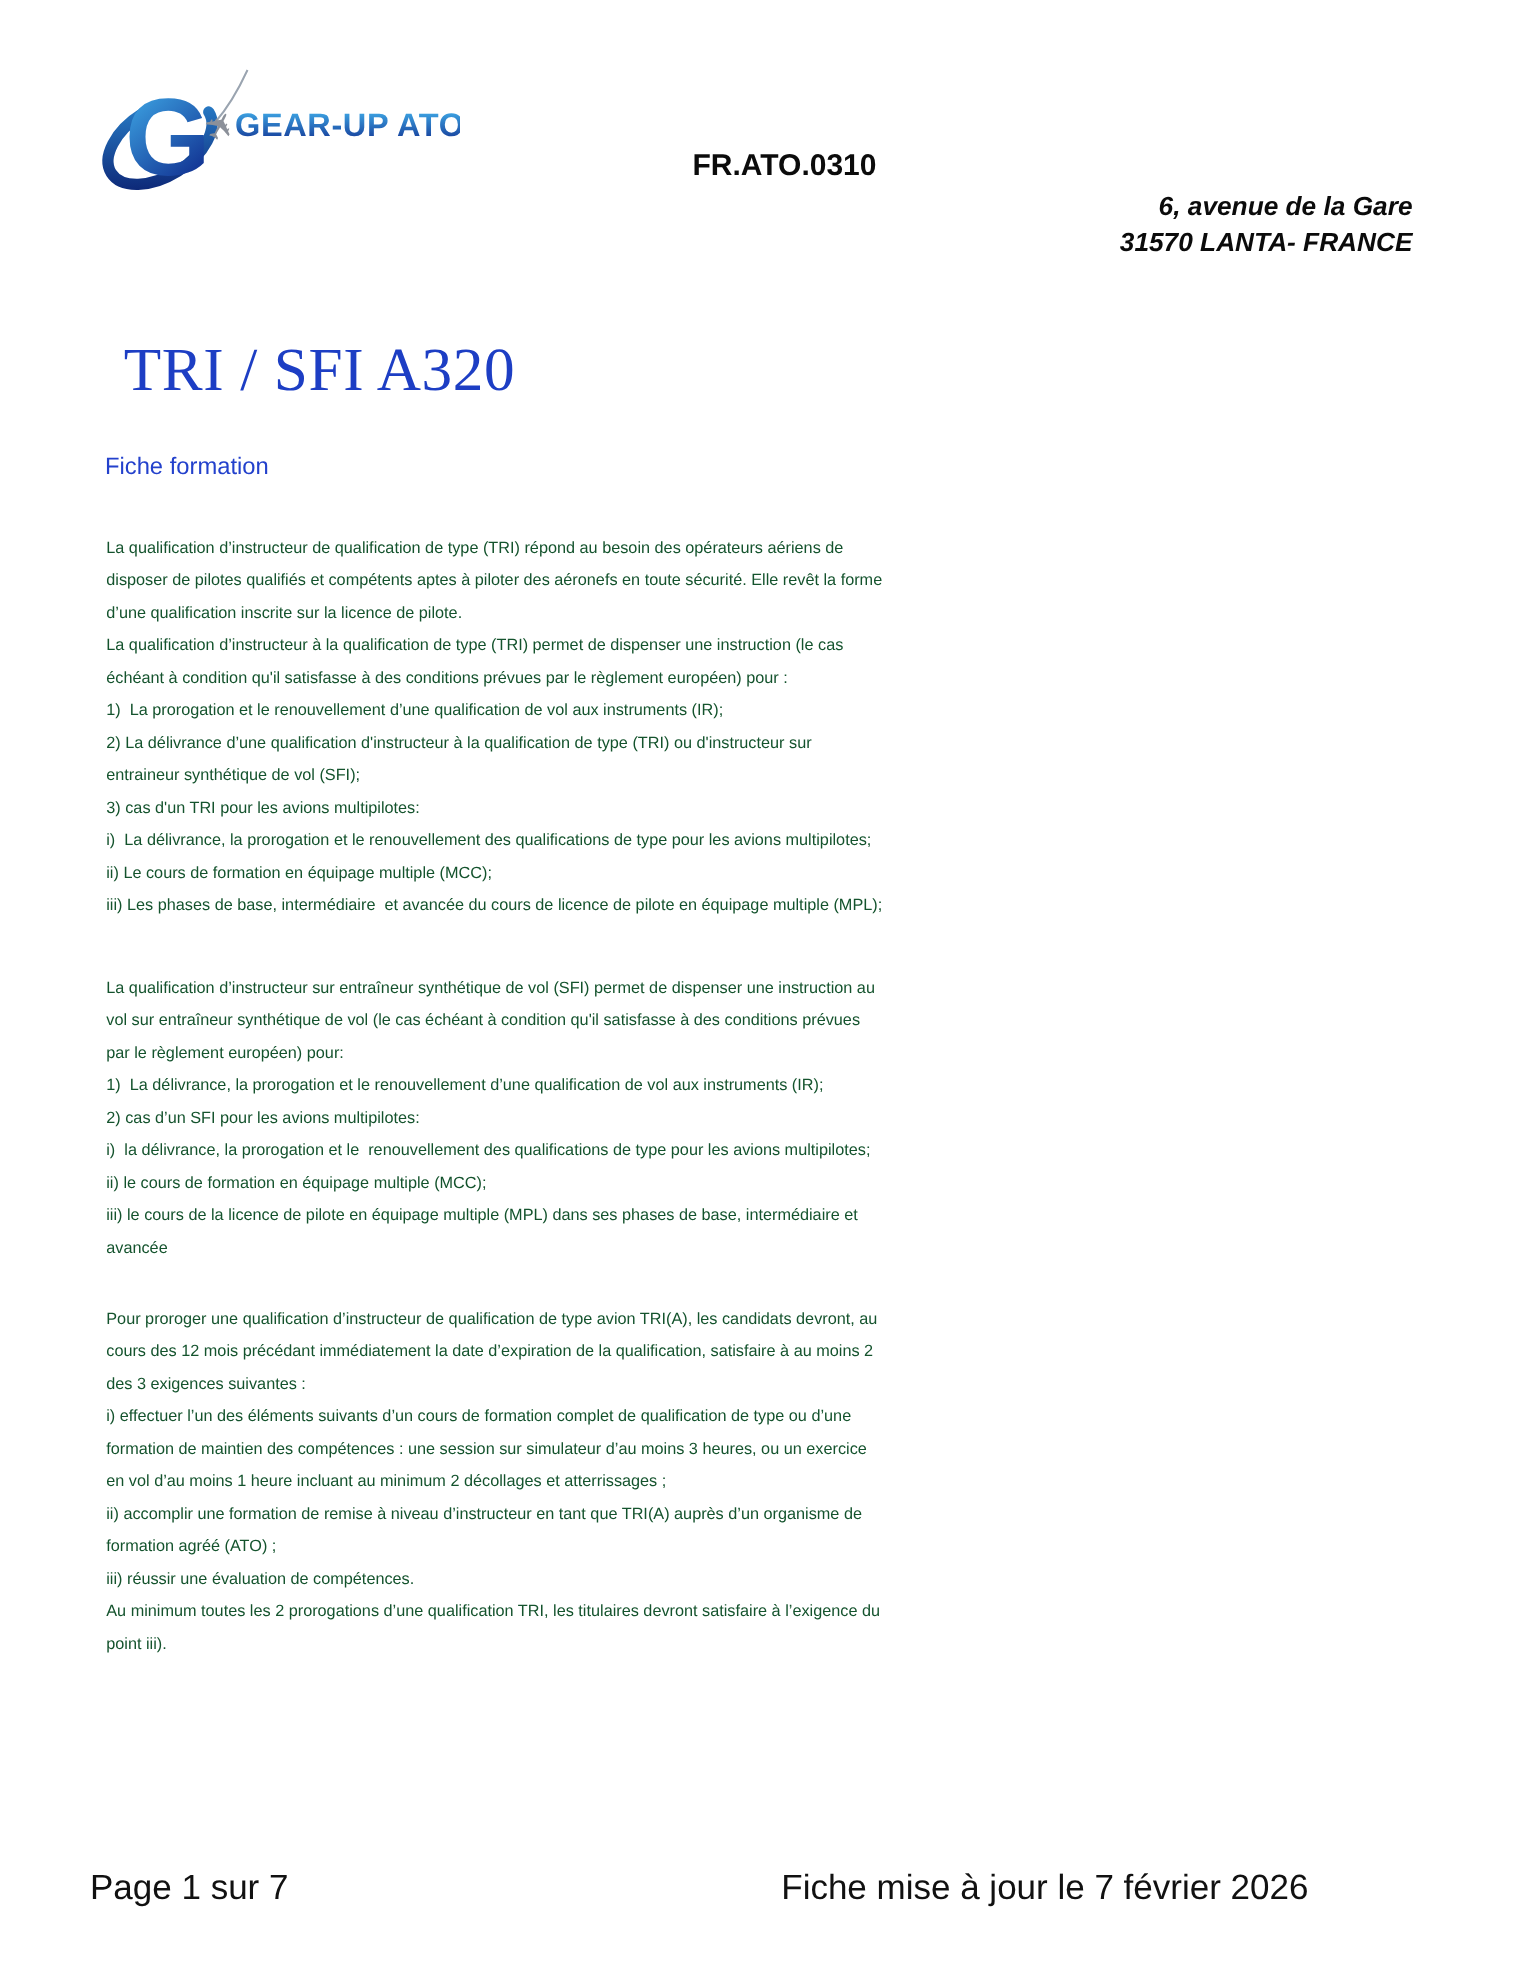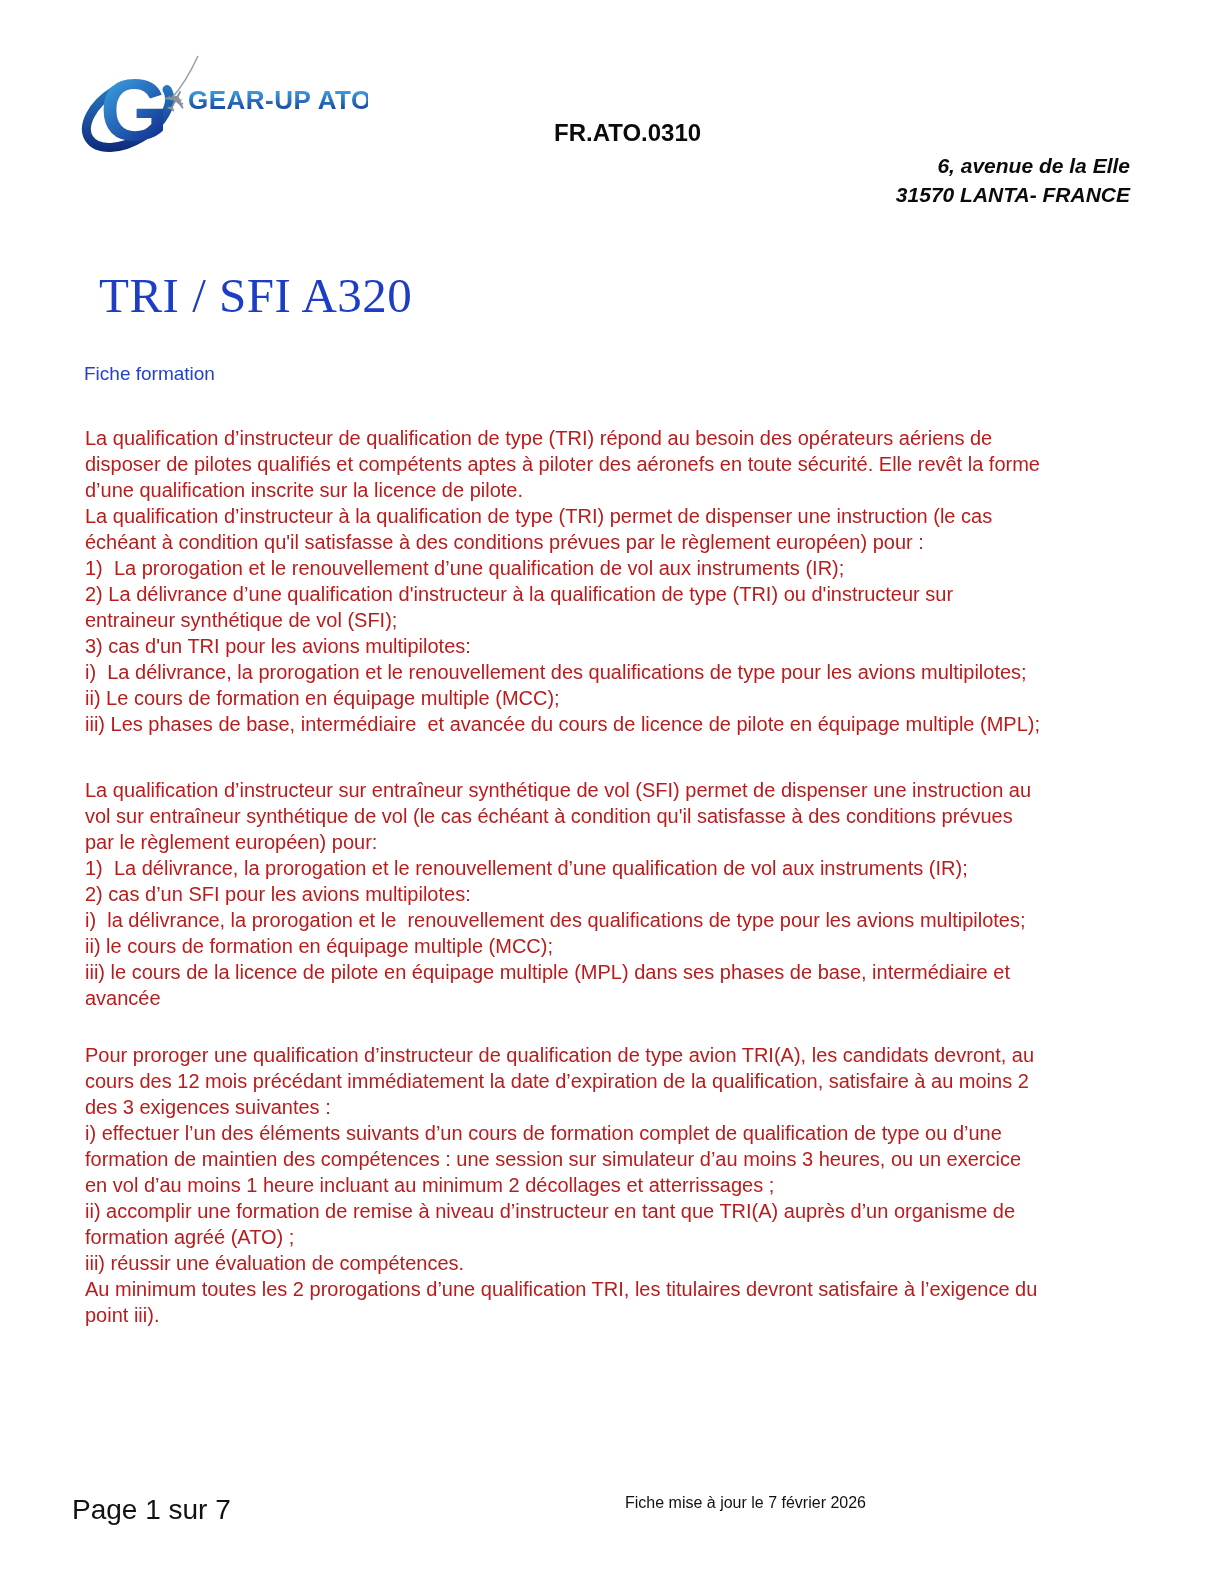--- a/index.html
+++ b/index.html
@@ -56,40 +56,40 @@
     font-size: 19px;
     font-weight: normal;
     margin: 0;
     color: var(--subtitle-blue, #2341cc);
   }
   .body-text {
     position: absolute;
     left: 85px;
     top: 425px;
     width: 1092px;
-    font-size: 20px;
+    font-size: 13px;
     line-height: 26px;
-    color: #b91c1c;
+    color: #14532d;
   }
   .body-text p {
     margin: 0 0 31px 0;
     white-space: pre-wrap;
   }
   .body-text p.gap-lg { margin-bottom: 40px; }
   .footer-left {
     position: absolute;
     left: 72px;
     top: 1494px;
     font-size: 28px;
   }
   .footer-right {
     position: absolute;
     left: 625px;
     top: 1494px;
-    font-size: 16px;
+    font-size: 28px;
   }
 </style>
 </head>
 <body>
 
 <div class="page">
 
   <div class="logo">
     <svg width="290" height="110" viewBox="0 0 290 110" xmlns="http://www.w3.org/2000/svg">
       <defs>
@@ -117,21 +117,21 @@
 
       <text x="84" y="56" font-family="DejaVu Sans, sans-serif" font-size="30" fill="#8b9099" transform="rotate(-62 100 46)">✈</text>
 
       <text x="110" y="57" font-family="Liberation Sans, sans-serif" font-size="26" font-weight="bold" letter-spacing="0.5" fill="url(#wordGrad)">GEAR-UP ATO</text>
     </svg>
   </div>
 
   <div class="doc-ref">FR.ATO.0310</div>
 
   <div class="address">
-    <div>6, avenue de la Elle</div>
+    <div>6, avenue de la Gare</div>
     <div>31570 LANTA- FRANCE</div>
   </div>
 
   <h1 class="title">TRI / SFI A320</h1>
 
   <h2 class="subtitle">Fiche formation</h2>
 
   <main class="body-text">
     <p class="gap-lg">La qualification d’instructeur de qualification de type (TRI) répond au besoin des opérateurs aériens de
 disposer de pilotes qualifiés et compétents aptes à piloter des aéronefs en toute sécurité. Elle revêt la forme

